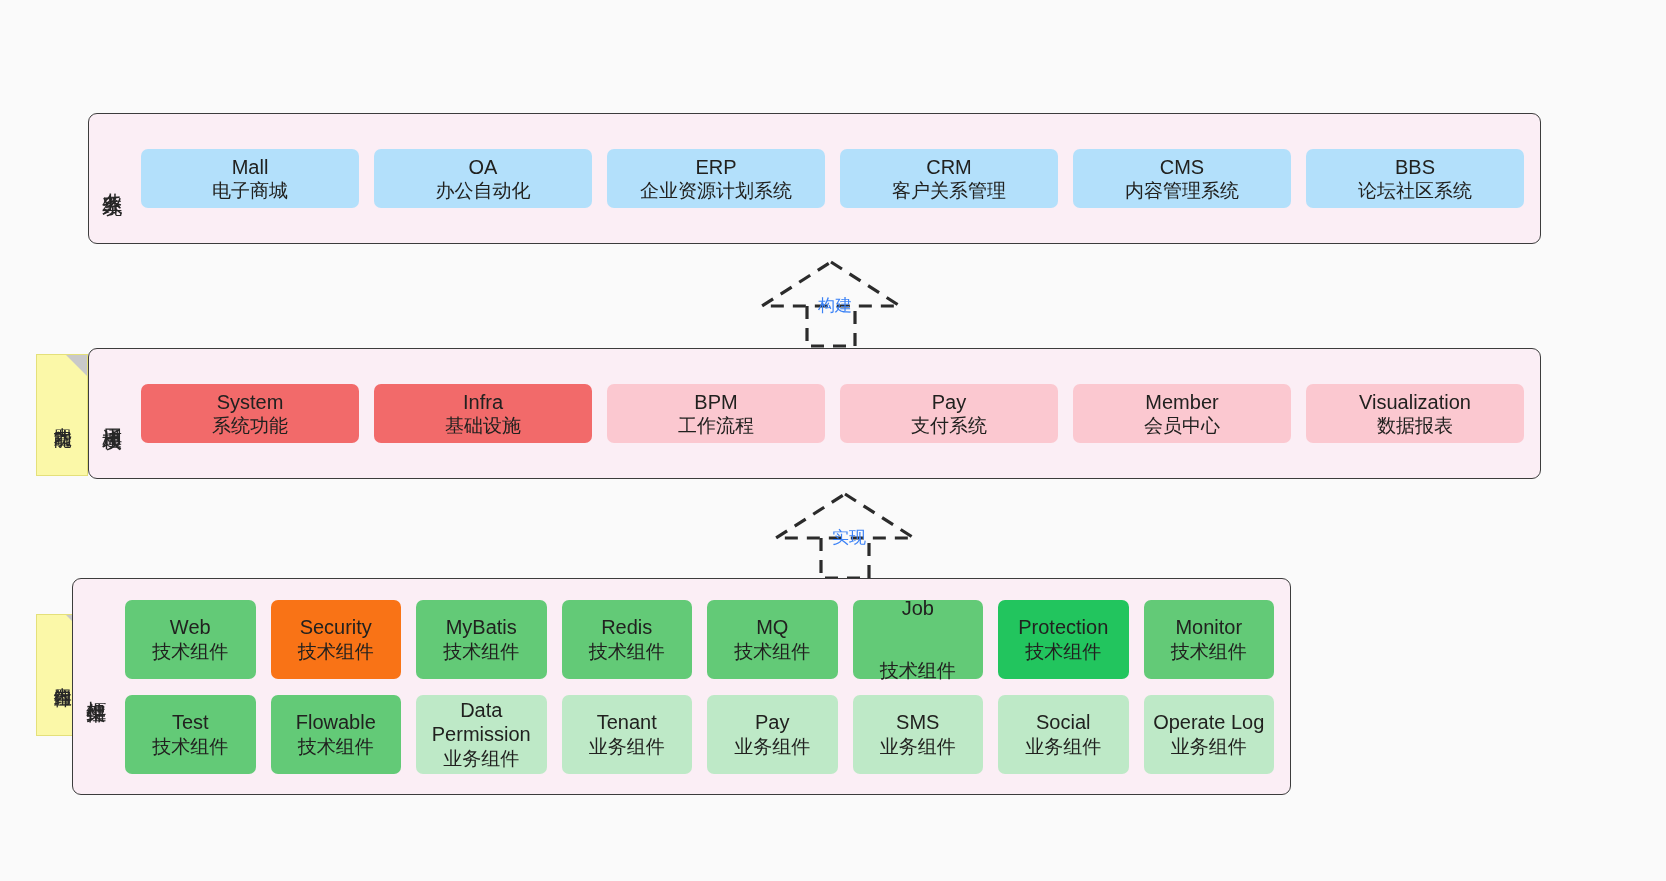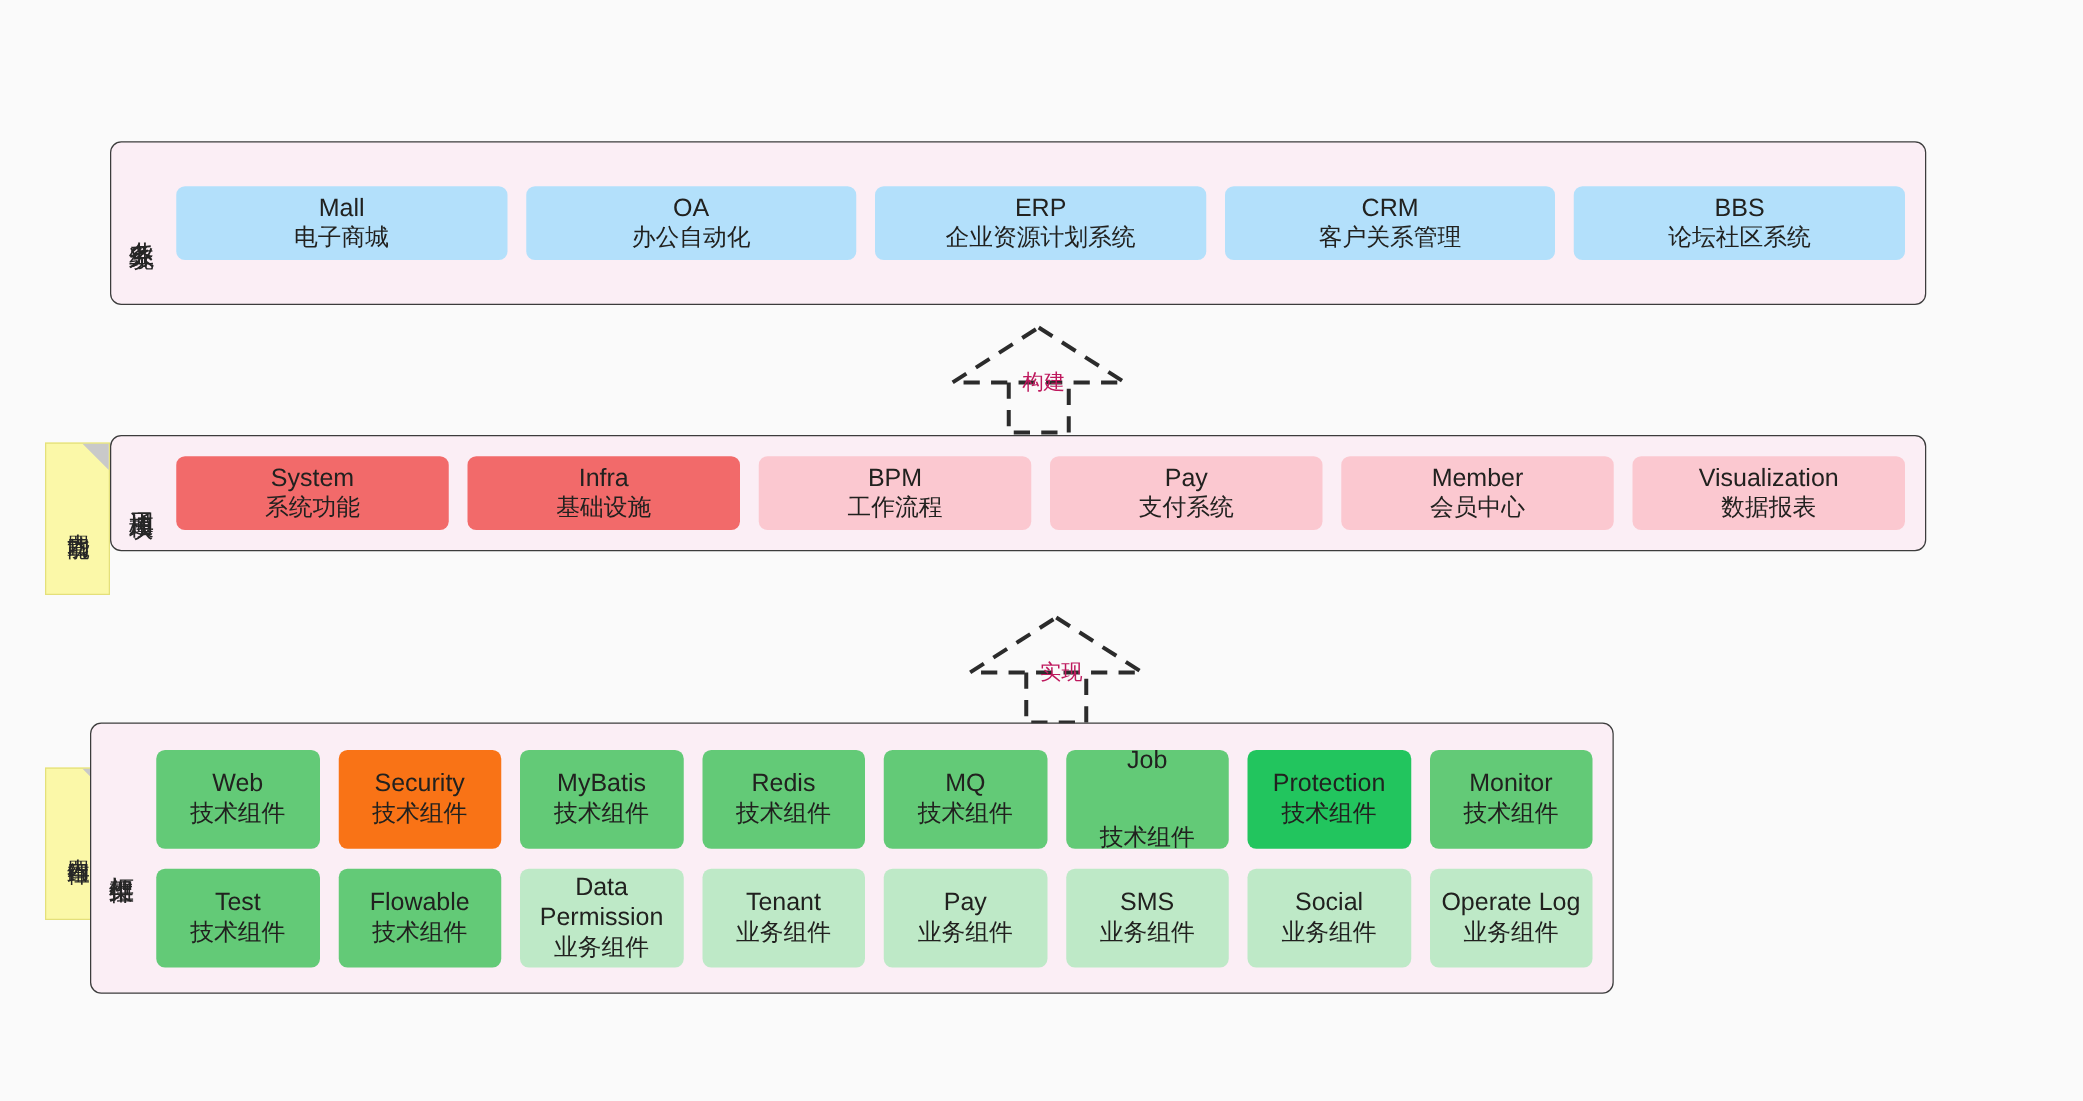--- a/index.html
+++ b/index.html
@@ -60,21 +60,21 @@
     color: #21211f;
   }
   .cell .t1 { font-size: 20px; }
   .cell .t2 { font-size: 19px; }
 
   
   #layer-business { left: 88px; top: 113px; width: 1453px; height: 131px; }
   #layer-business .layer-body { height: 100%; padding: 20px 16px 20px 6px; }
   #layer-business .cell { height: 100%; }
 
-  #layer-common { left: 88px; top: 348px; width: 1453px; height: 93px; }
+  #layer-common { left: 88px; top: 348px; width: 1453px; height: 131px; }
   #layer-common .layer-body { height: 100%; padding: 20px 16px 20px 6px; }
   #layer-common .cell { height: 100%; }
 
   #layer-framework { left: 72px; top: 578px; width: 1219px; height: 217px; }
   #layer-framework .layer-body { padding: 16px 16px 16px 6px; gap: 16px; }
   #layer-framework .cell { height: 79px; }
 
   
   .sticky {
     position: absolute;
@@ -100,21 +100,21 @@
   }
   #sticky-common { left: 36px; top: 354px; height: 122px; }
   #sticky-framework { left: 36px; top: 614px; height: 122px; }
 
   
   .arrow-group { position: absolute; }
   .arrow-group svg { display: block; overflow: visible; }
   .arrow-label {
     position: absolute;
     font-size: 17px;
-    color: #be185d;
+    color: #3b82f6;
     background: transparent;
     white-space: nowrap;
   }
   #arrow-build { left: 756px; top: 258px; width: 150px; height: 90px; }
   #arrow-build .arrow-label { left: 62px; top: 36px; }
   #arrow-impl { left: 770px; top: 490px; width: 150px; height: 90px; }
   #arrow-impl .arrow-label { left: 62px; top: 36px; }
 </style>
 </head>
 <body>
@@ -135,20 +135,24 @@
         </div>
         <div class="cell" style="background: rgb(179, 224, 251);">
           <span class="t1">ERP</span>
           <span class="t2">企业资源计划系统</span>
         </div>
         <div class="cell" style="background: rgb(179, 224, 251);">
           <span class="t1">CRM</span>
           <span class="t2">客户关系管理</span>
         </div>
         <div class="cell" style="background: rgb(179, 224, 251);">
+          <span class="t1">CMS</span>
+          <span class="t2">内容管理系统</span>
+        </div>
+        <div class="cell" style="background: rgb(179, 224, 251);">
           <span class="t1">BBS</span>
           <span class="t2">论坛社区系统</span>
         </div>
       </div>
     </div>
   </div>
 
   <div class="arrow-group" id="arrow-build">
     <svg width="150" height="90" viewBox="0 0 150 90">
       <path d="M 75 4 L 144 48 L 6 48 Z" fill="none" stroke="#2b2b2b" stroke-width="3.2" stroke-dasharray="13 9" stroke-linejoin="miter"></path>

